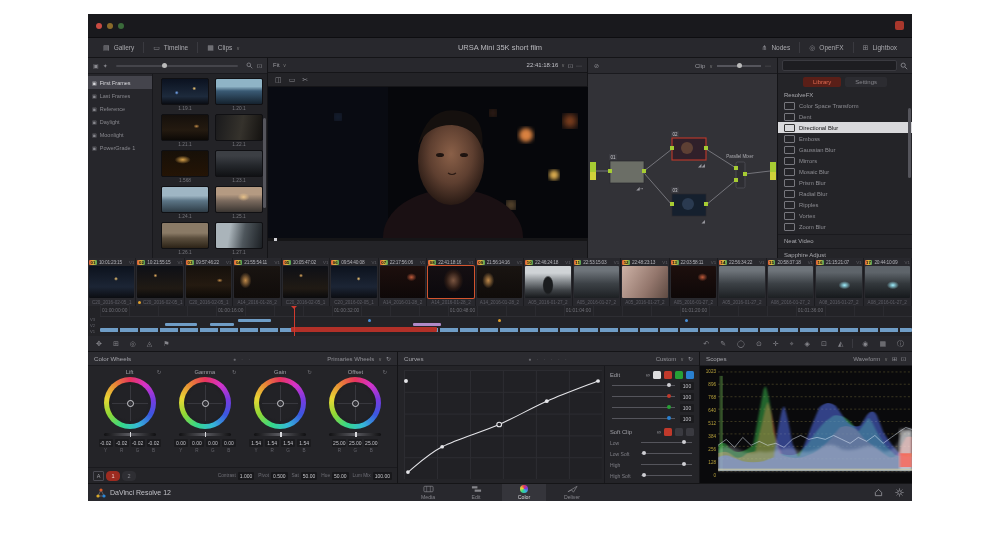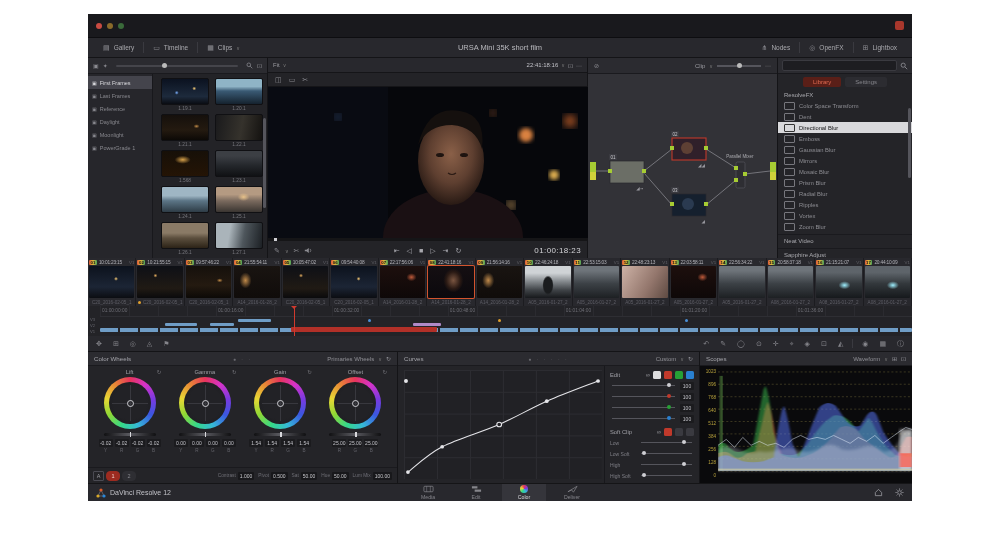--- a/index.html
+++ b/index.html
@@ -398,38 +398,20 @@
           <ellipse cx="172" cy="68" rx="4" ry="2" fill="#1e1410"></ellipse>
           <ellipse cx="196" cy="68" rx="4" ry="2" fill="#1e1410"></ellipse>
           <path d="M180,86 q4,3 8,0" stroke="#2a1a14" stroke-width="1.2" fill="none"></path>
           <rect width="320" height="151" fill="none"></rect>
         </svg>
       </div>
       <div class="v-transport">
         <div class="v-scrub">
             <i></i>
           </div>
-        <div class="v-ctrl">
-          <span class="icon">✎</span>
-          <span class="chev">∨</span>
-          <span class="icon">✂</span>
-          <svg width="8" height="7" viewBox="0 0 10 8">
-              <polygon points="1,3 3,3 6,1 6,7 3,5 1,5" fill="#8a8a90"></polygon>
-              <path d="M7.5,2 q2,2 0,4" stroke="#8a8a90" stroke-width=".9" fill="none"></path>
-            </svg>
-          <div class="v-mid">
-            <span>⇤</span>
-            <span>◁</span>
-            <span>■</span>
-            <span>▷</span>
-            <span>⇥</span>
-            <span>↻</span>
-          </div>
-          <span class="v-tc">01:00:18:23</span>
-        </div>
       </div>
     </div>
 
     <div class="col nodegraph">
       <div class="ng-hdr">
         <span class="icon">⊘</span>
         <div style="margin-left:auto;display:flex;align-items:center;gap:4px;">
           <span>Clip</span>
           <span class="chev">∨</span>
           <div class="ng-slider">

